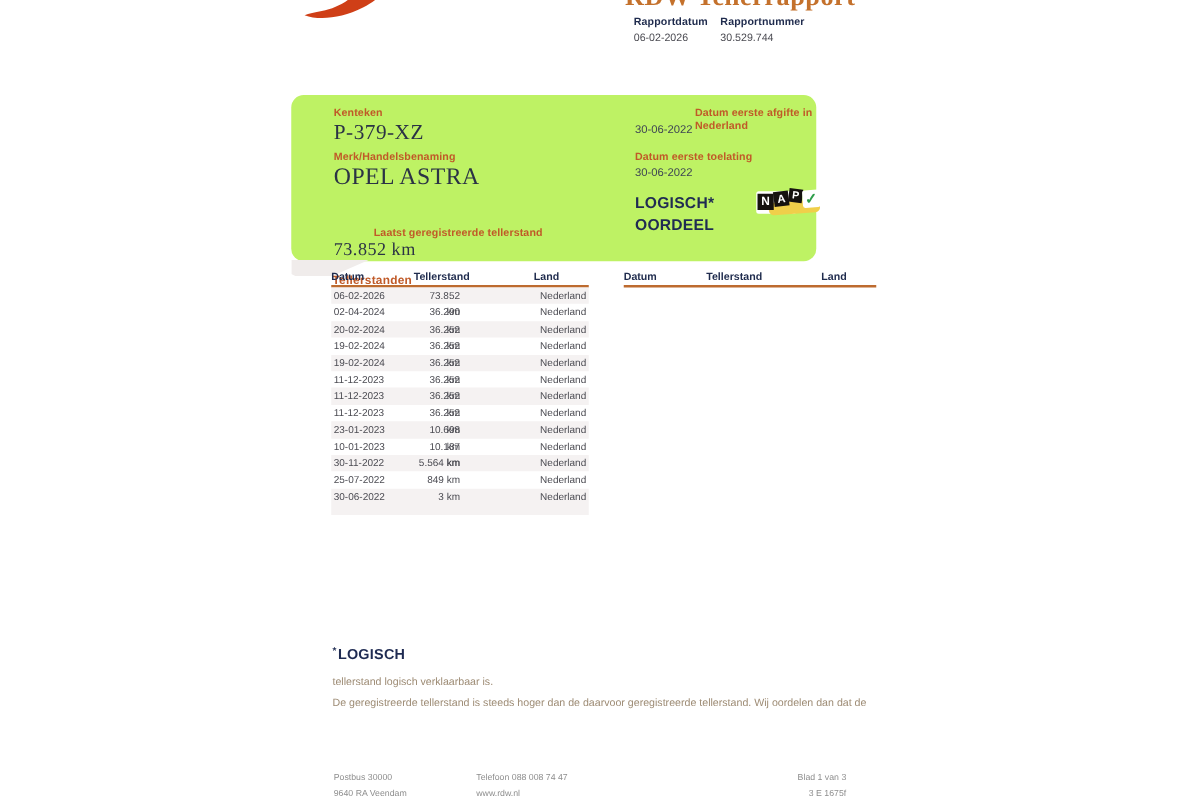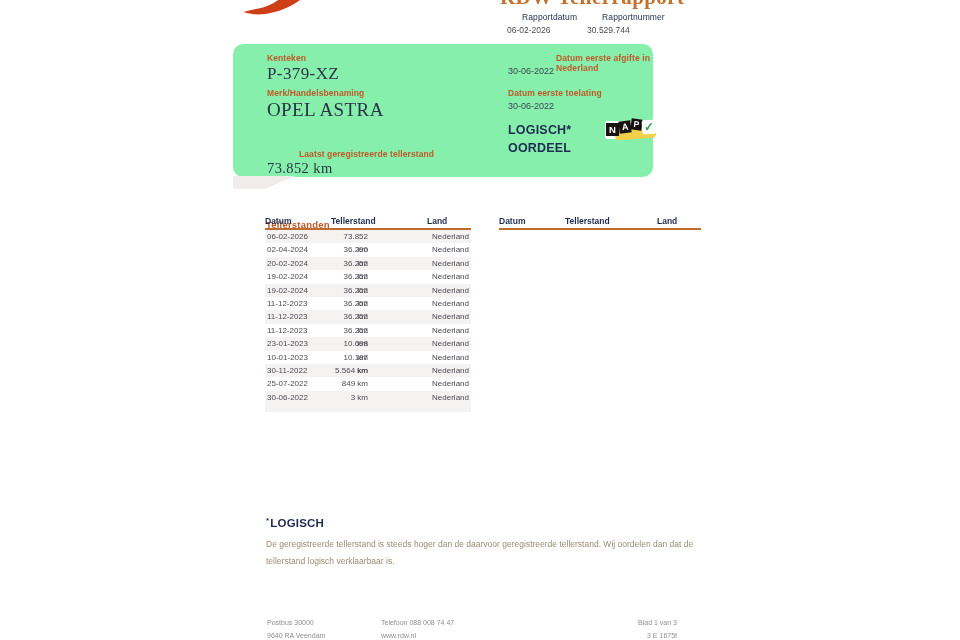--- a/index.html
+++ b/index.html
@@ -6,26 +6,26 @@
   html,body { width:960px; height:640px; }
   body { font-family:"Liberation Sans", sans-serif; background:#ffffff; position:relative; overflow:hidden; }
   .page { position:absolute; left:0; top:0; width:960px; height:640px; background:#fff; overflow:hidden; }
 
   
   .flame { position:absolute; left:242px; top:-11px; width:66px; height:33px; }
   .doc-title { position:absolute; left:500px; top:-15px; font-family:"Liberation Serif", serif;
                font-weight:700; font-size:21px; color:#c4712c; letter-spacing:0.4px; white-space:nowrap; }
   .meta { position:absolute; left:507px; top:12px; display:flex; gap:10px; }
   .meta-col { min-width:55px; }
-  .meta-label { font-size:8.5px; font-weight:400; color:#1f2b4d; letter-spacing:0.1px;margin-left:15px; }
+  .meta-label { font-size:8.5px; font-weight:700; color:#1f2b4d; letter-spacing:0.1px; }
   .meta-value { font-size:8.5px; color:#4b4b52; margin-top:3px; }
 
   
-  .card { position:absolute; left:233px; top:44px; width:420px; height:133px;
-          background:#86efac; border-radius:10px; }
+  .card { position:absolute; left:233px; top:76px; width:420px; height:133px;
+          background:#bef264; border-radius:10px; }
   .card::after { content:""; position:absolute; left:0; bottom:-12px; width:62px; height:13px;
                  background:#f0eceb; clip-path:polygon(0 0,100% 0,52% 100%,6% 100%,0 86%); }
   .olabel { position:absolute; font-size:8.5px; font-weight:700; color:#c05a28; letter-spacing:0.1px; }
   .serifval { position:absolute; font-family:"Liberation Serif", serif; color:#2b3345; letter-spacing:0.4px; }
   .smallval { position:absolute; font-size:9px; color:#3f4654; }
   .k-label  { left:34px; top:9px; }
   .k-value  { left:34px; top:20px; font-size:17px; }
   .m-label  { left:34px; top:44px; }
   .m-value  { left:34px; top:55px; font-size:19px; }
   .t-label  { left:34px; top:105px;padding-left:32px; }
@@ -215,22 +215,22 @@
         <div class="h-value">Tellerstand</div>
         <div class="h-land">Land</div>
       </div>
       <div class="tbody"></div>
     </div>
   </div>
 
   <div class="footnote">
     <div class="fn-title"><span class="fn-star">*</span><span>LOGISCH</span></div>
     <div class="fn-body">
+      <div>tellerstand logisch verklaarbaar is.</div>
       <div>De geregistreerde tellerstand is steeds hoger dan de daarvoor geregistreerde tellerstand. Wij oordelen dan dat de</div>
-      <div>tellerstand logisch verklaarbaar is.</div>
     </div>
   </div>
 
   <div class="footer-block fb1">
     <div>Postbus 30000</div>
     <div>9640 RA Veendam</div>
   </div>
   <div class="footer-block fb2">
     <div>Telefoon 088 008 74 47</div>
     <div>www.rdw.nl</div>

